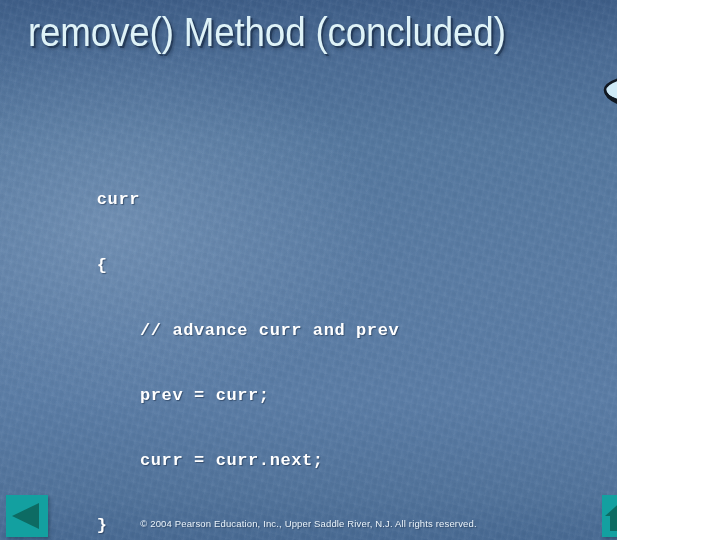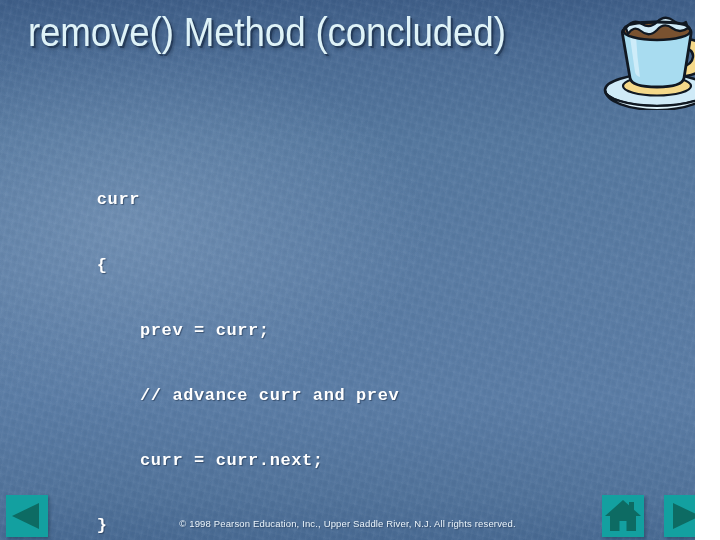--- a/index.html
+++ b/index.html
@@ -8,21 +8,21 @@
   }
   body {
     width: 720px;
     height: 540px;
     overflow: hidden;
     font-family: "Liberation Sans", sans-serif;
   }
 
   #slide {
     position: relative;
-    width: 695px;
+    width: 617px;
     height: 540px;
     overflow: hidden;
     background:
       radial-gradient(ellipse 70% 55% at 18% 42%, rgba(150,176,206,0.38) 0%, rgba(150,176,206,0.0) 62%),
       linear-gradient(180deg, #3e5e88 0%, #4a6b94 9%, #55789f 26%, #5a7ca4 50%, #5b7da6 74%, #51739b 92%, #486a93 100%);
   }
 
   
   #texture {
     position: absolute;
@@ -135,33 +135,33 @@
 
       <path d="M26 26 q7 -10 16 -4 q8 5 15 -2 q8 -8 17 -1 q6 5 12 1 l2 6 q-8 6 -16 0 q-8 -6 -15 2 q-8 8 -16 1 q-7 -6 -13 3 z" fill="#cfeaf7" stroke="#101822" stroke-width="2.2" stroke-linejoin="round"></path>
 
       <path d="M24 28 q0 -8 33 -8 q33 0 33 8" fill="none" stroke="#101822" stroke-width="2.8"></path>
     </svg>
   </div>
 
   <div id="code">
     <span class="line">      curr</span>
     <span class="line">      {</span>
+    <span class="line">          // advance curr and prev</span>
     <span class="line">          prev = curr;</span>
-    <span class="line">          // advance curr and prev</span>
     <span class="line">          curr = curr.next;</span>
     <span class="line">      }</span>
     
     
     
     
     
     
   </div>
 
-  <div id="footer">© 1998 Pearson Education, Inc., Upper Saddle River, N.J.  All rights reserved.</div>
+  <div id="footer">© 2004 Pearson Education, Inc., Upper Saddle River, N.J.  All rights reserved.</div>
 
   <div class="navbtn" id="btn-prev">
     <span>
       <svg width="42" height="42" viewBox="0 0 42 42">
         <polygon points="33,8 33,34 6,21" fill="#0d6b63"></polygon>
       </svg>
     </span>
   </div>
 
   <div class="navbtn" id="btn-home">

